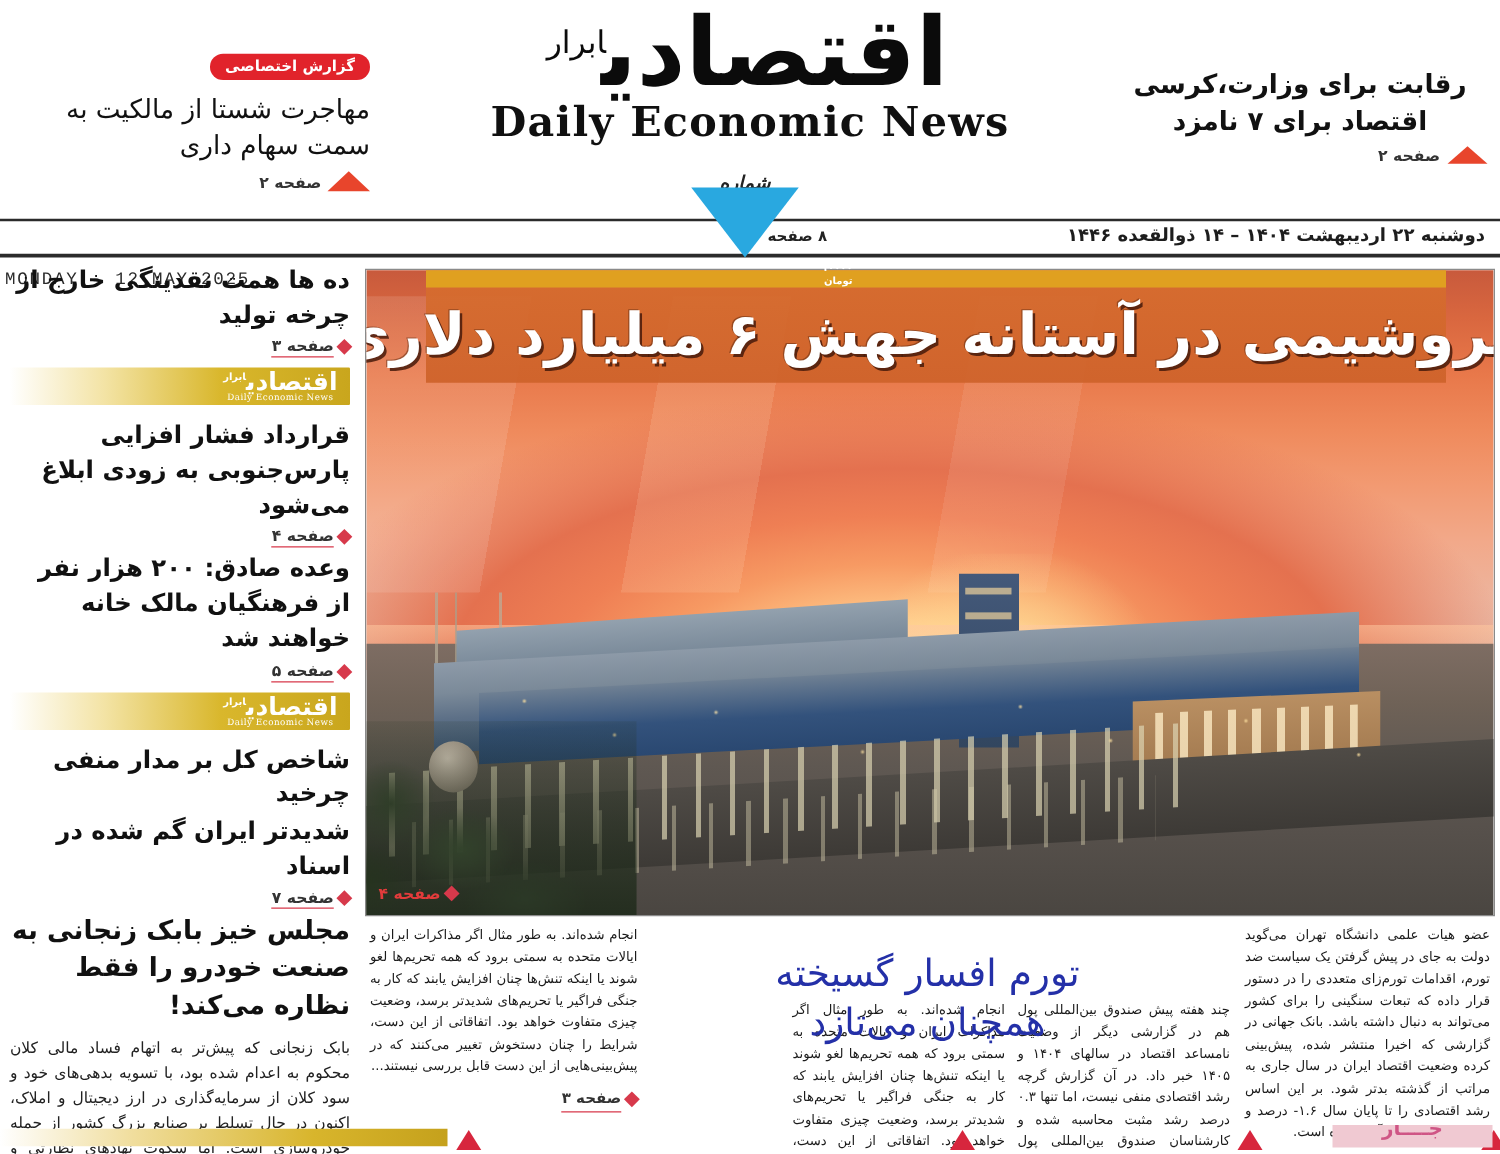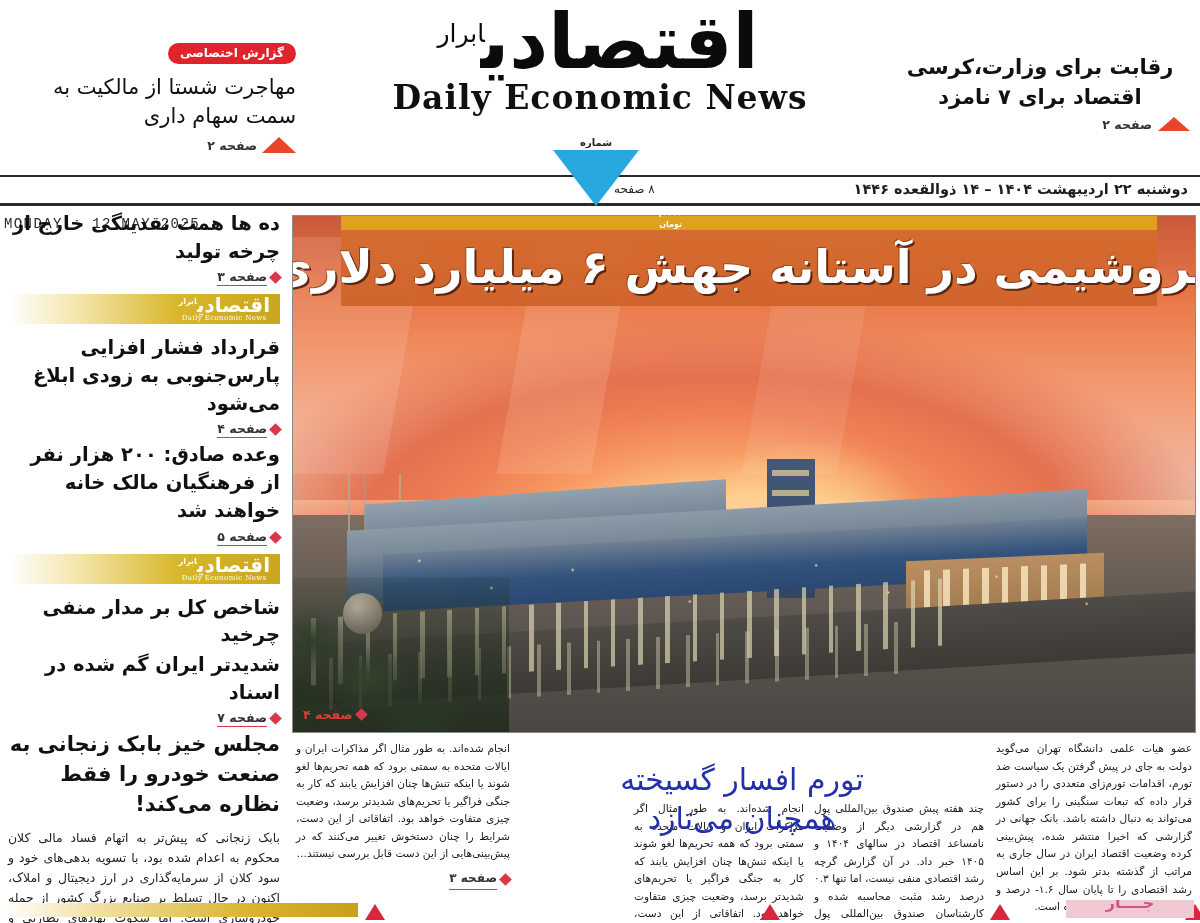--- a/index.html
+++ b/index.html
@@ -63,34 +63,34 @@
   .tri-badge .tri-outline{
     width:0;height:0;border-left:43px solid transparent;border-right:43px solid transparent;
     border-top:56px solid #29a8e0;position:relative;
   }
   .tri-badge .tri-inner-txt{
     position:absolute;top:4px;left:0;width:86px;text-align:right;
     font-size:8px;color:#fff;font-weight:bold;line-height:1.25;
   }
   .tri-num-label{
     position:absolute;top:-13px;left:0;width:86px;text-align:center;
-    font-size:10px;color:#222;font-weight:bold;
+    font-size:15px;color:#222;font-weight:bold;font-style:italic;
   }
 
   
   .rule-top{position:absolute;left:0;top:175px;width:1200px;height:2px;background:#2b2b2b;}
   .rule-bot{position:absolute;left:0;top:203px;width:1200px;height:2.5px;background:#2b2b2b;}
   .datebar{position:absolute;left:0;top:177px;width:1200px;height:26px;display:flex;align-items:center;}
   .date-en{
     position:absolute;left:4px;top:3px;
     font-family:Liberation Mono, monospace;
     font-size:14px;color:#2b2b2b;letter-spacing:1.4px;font-variant:small-caps;margin-top:36px;
   }
   .date-fa{position:absolute;right:12px;top:4px;font-size:14.5px;font-weight:bold;color:#1d1d1d;}
-  .pages-count{position:absolute;left:614px;top:5px;font-size:12px;font-weight:normal;color:#222;}
+  .pages-count{position:absolute;left:614px;top:5px;font-size:12px;font-weight:bold;color:#222;}
 
   
   .content{position:absolute;left:0;top:210px;width:1200px;height:713px;}
 
   
   .sidebar{position:absolute;left:0;top:0;width:288px;height:713px;padding:0 8px;box-sizing:border-box;}
   .side-item{margin-bottom:2px;}
   .side-head{
     font-size:19.5px;font-weight:bold;color:#111;line-height:1.42;text-align:right;
     letter-spacing:-0.2px;

